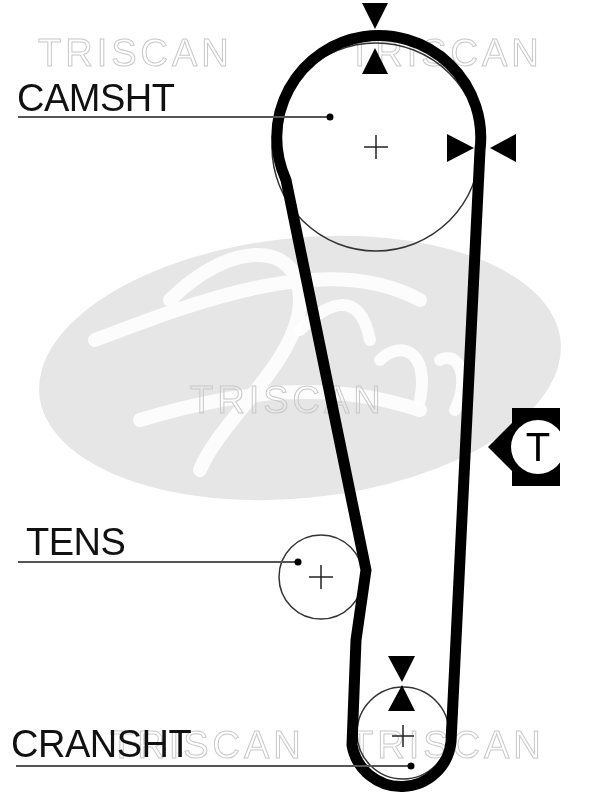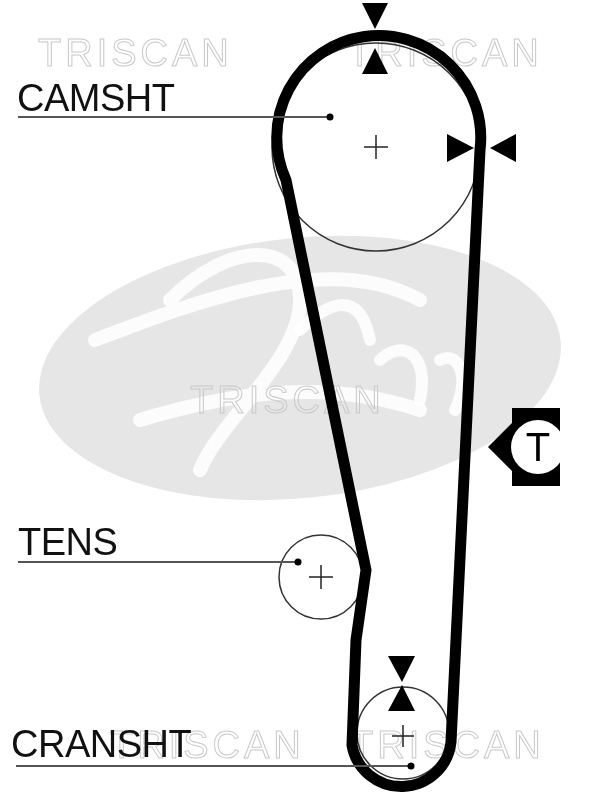--- a/index.html
+++ b/index.html
@@ -75,15 +75,15 @@
     <polygon points="388,711 415,711 402,685" fill="#000"></polygon>
   </g>
 
   <g>
     <polygon points="488,447 512,423 512,408 560,408 560,486 512,486 512,471" fill="#000"></polygon>
     <circle cx="538" cy="447" r="27" fill="#fff"></circle>
   </g>
 </svg>
 
 <div class="label" style="left:17px; top:79px;">CAMSHT</div>
-<div class="label" style="left:18px; top:523px;">TENS</div>
+<div class="label" style="left:26px; top:523px;">TENS</div>
 <div class="label" style="left:11px; top:725px;">CRANSHT</div>
 <div style="position:absolute; left:522px; top:427px; width:32px; text-align:center; font-family:'Liberation Sans', sans-serif; font-size:40px; color:#000; line-height:1;">T</div>
 
 </body></html>

